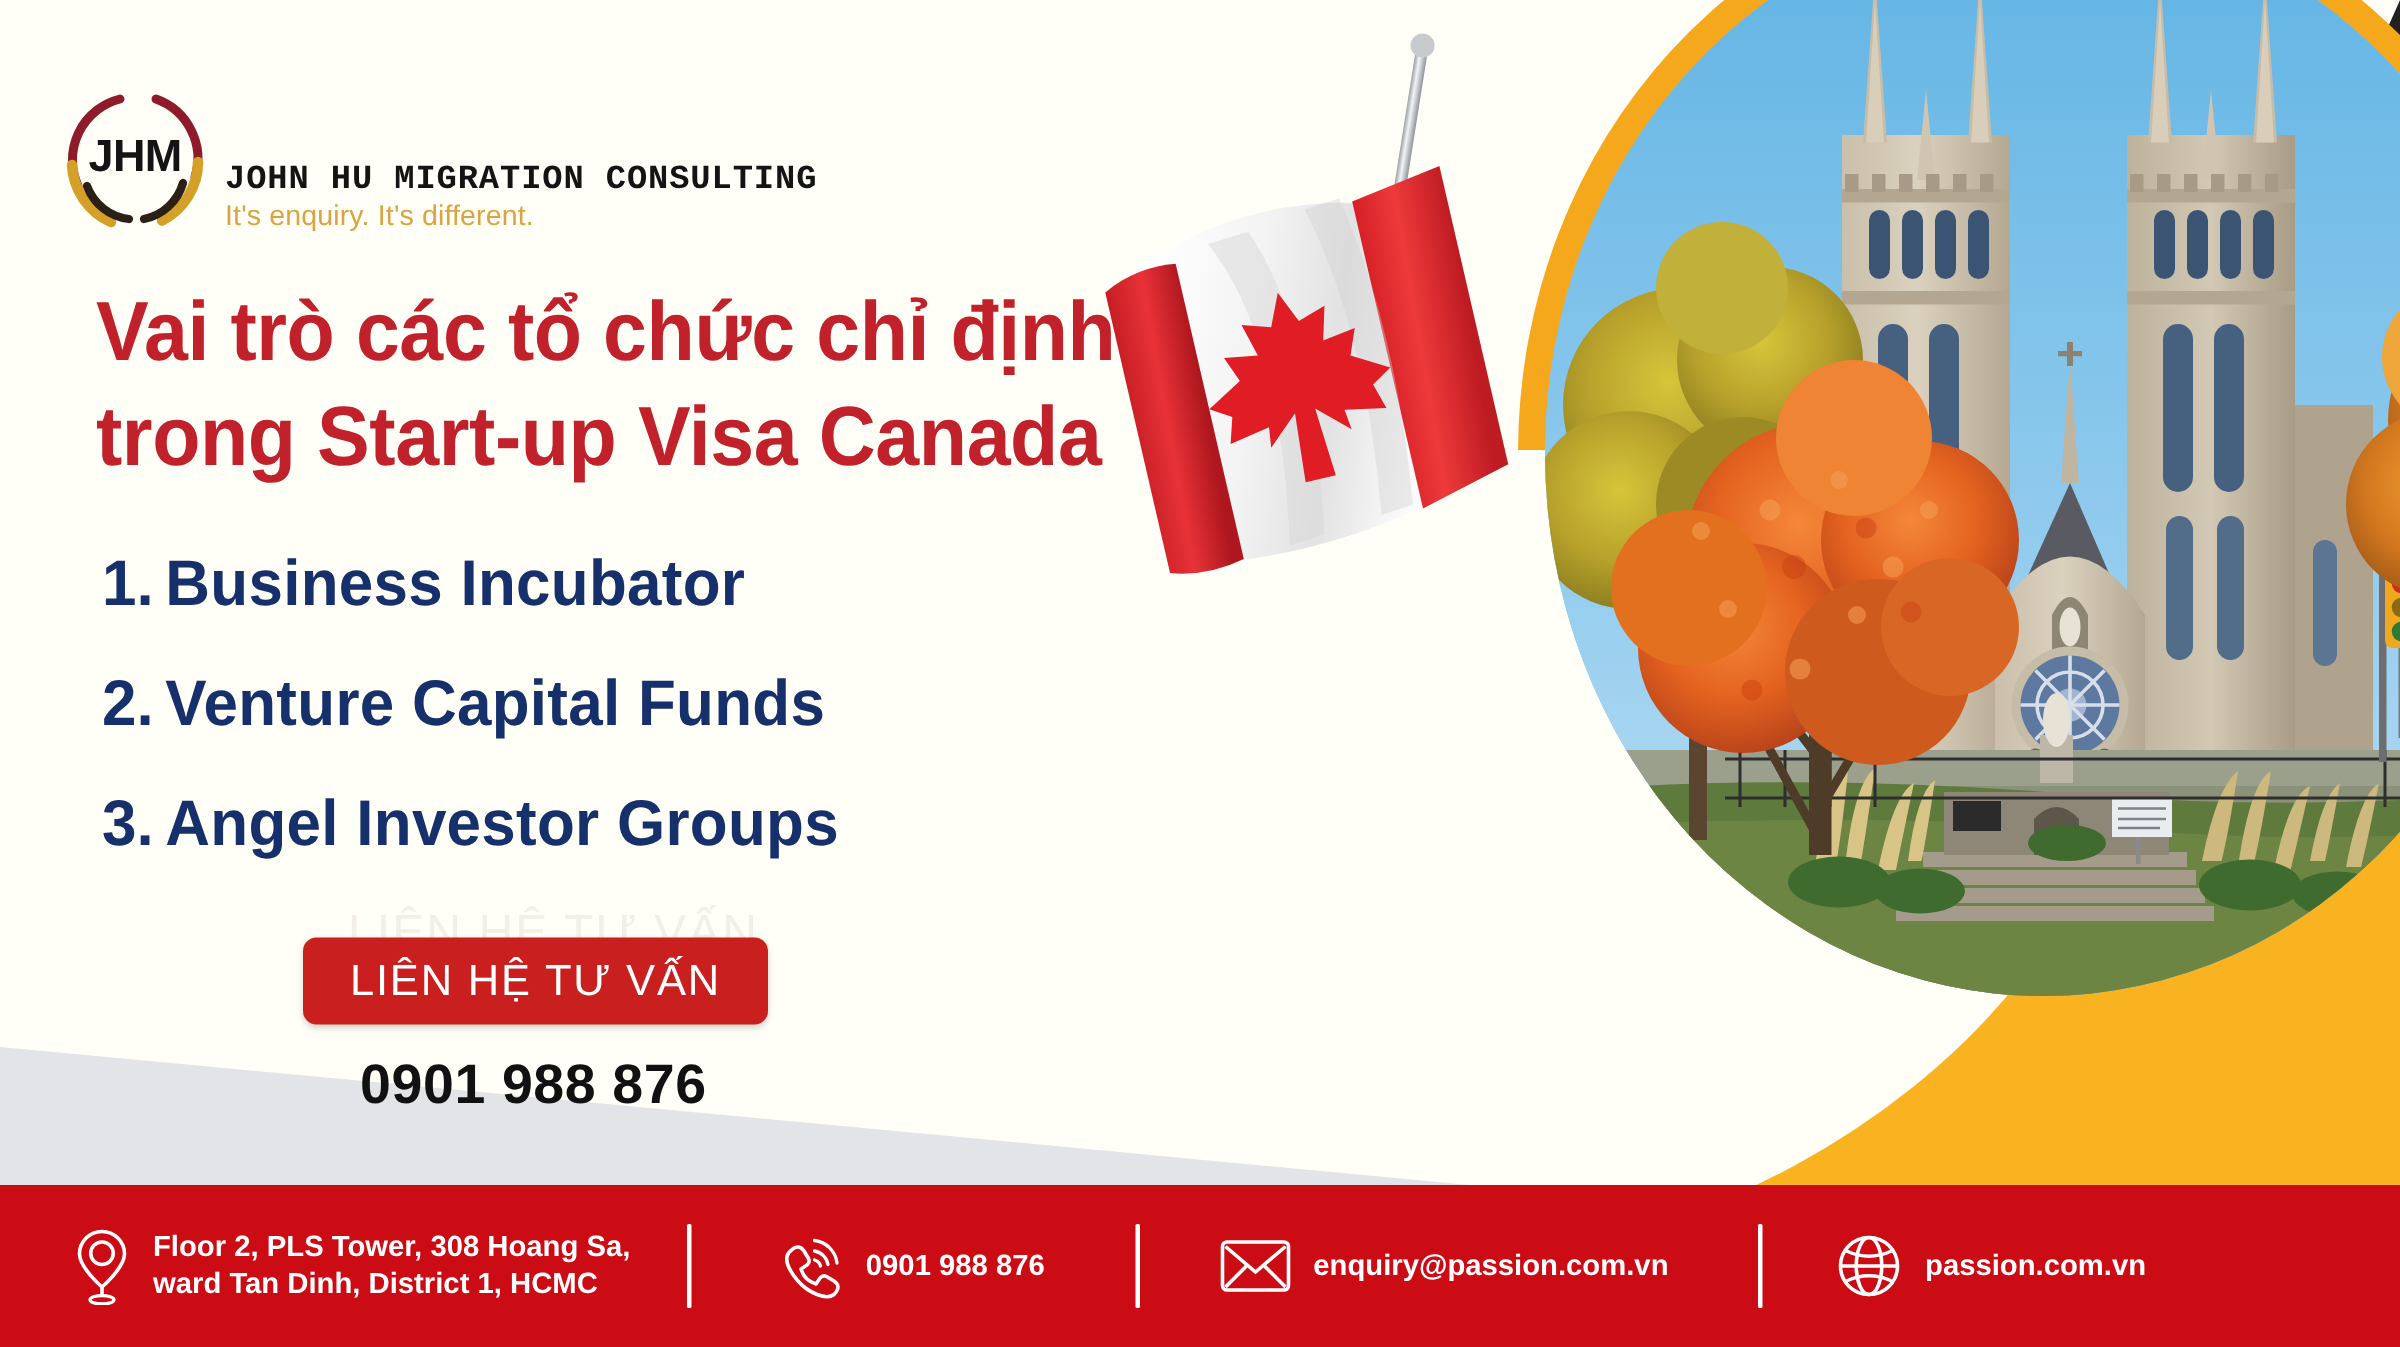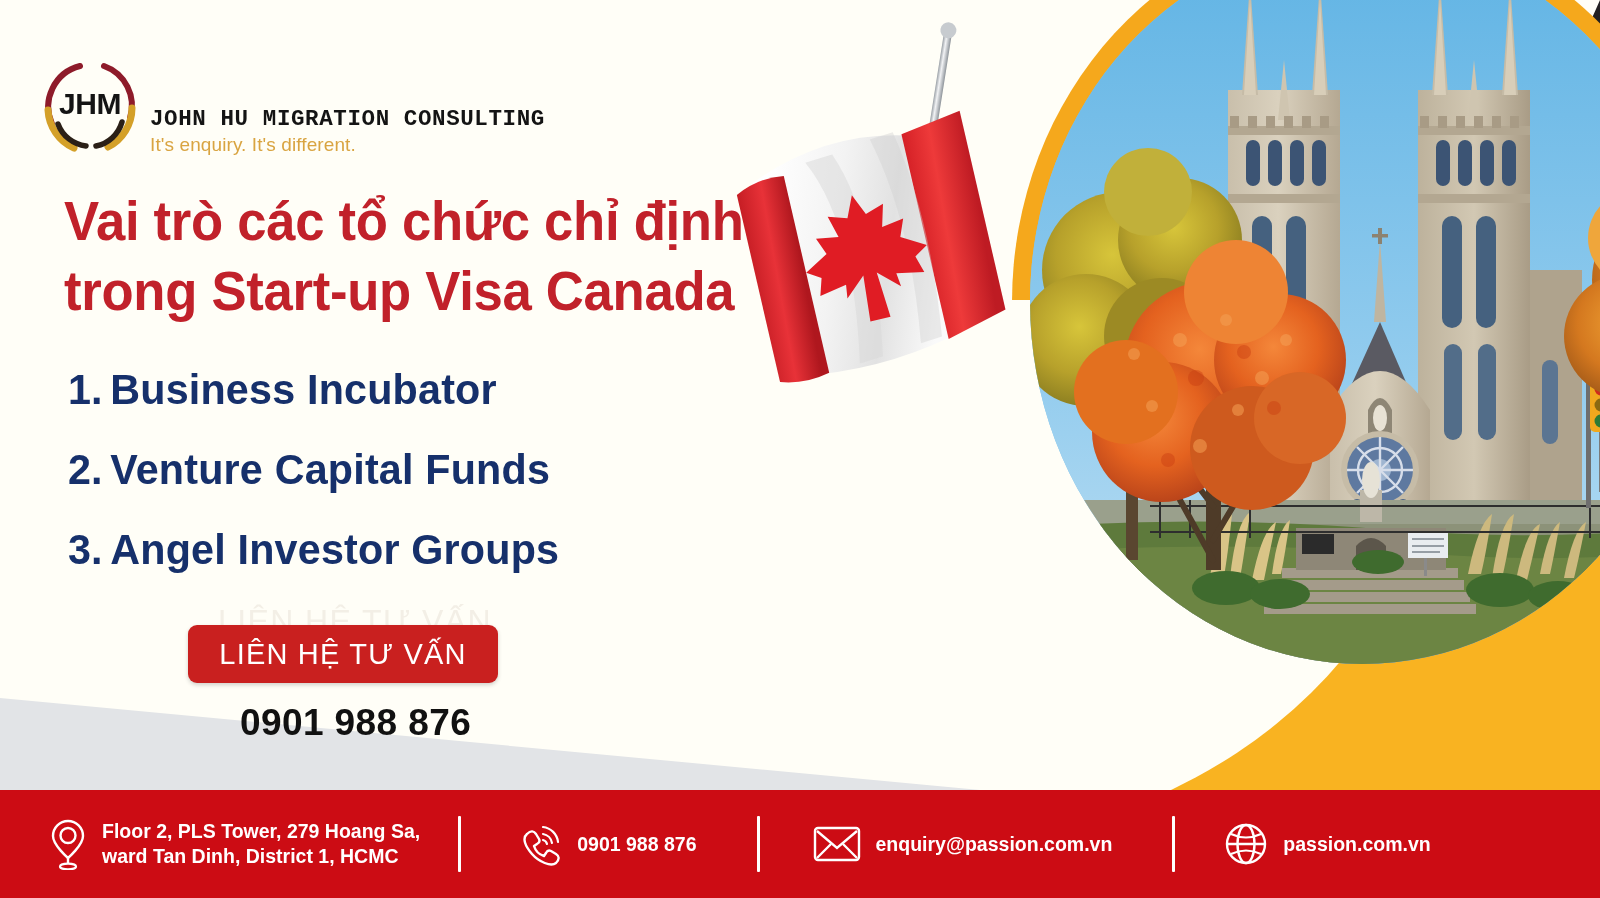--- a/index.html
+++ b/index.html
@@ -113,21 +113,21 @@
     transform-origin:left top;
   }
   #points-list li {
     display:flex; align-items:baseline;
     margin-bottom:31px; white-space:nowrap;
   }
   .pt-num { width:44px; flex:none; }
   .pt-label { letter-spacing:.2px; }
 
   
-  #cta-wrap { position:absolute; left:188px; top:625px; }
+  #cta-wrap { position:absolute; left:202px; top:625px; }
   #cta-ghost {
     position:absolute; left:30px; top:-22px;
     font-size:32px; color:#F3EFE6; letter-spacing:1.4px;
     white-space:nowrap; font-weight:normal;
   }
   #cta-button {
     position:relative;
     width:310px; height:58px;
     background:#C9201F;
     border:none; border-radius:9px;
@@ -560,21 +560,21 @@
   <div id="footer-bar">
 
     <div class="foot-item" id="foot-address">
       <svg class="foot-icon" width="40" height="52" viewBox="0 0 40 52" aria-hidden="true">
         <path d="M20 3 C11.7 3 5 9.7 5 18 C5 27 20 40 20 40 C20 40 35 27 35 18 C35 9.7 28.3 3 20 3 Z" fill="none" stroke="#FFFFFF" stroke-width="2.4"></path>
         <circle cx="20" cy="17.5" r="7.5" fill="none" stroke="#FFFFFF" stroke-width="2.4"></circle>
         <line x1="20" y1="40" x2="20" y2="46" stroke="#FFFFFF" stroke-width="2.4"></line>
         <ellipse cx="20" cy="48.5" rx="8" ry="2.8" fill="none" stroke="#FFFFFF" stroke-width="2.2"></ellipse>
       </svg>
       <div class="foot-text">
-        <div>Floor 2, PLS Tower, 279 Hoang Sa,</div>
+        <div>Floor 2, PLS Tower, 308 Hoang Sa,</div>
         <div>ward Tan Dinh, District 1, HCMC</div>
       </div>
     </div>
 
     <div class="sp-a"></div>
     <div class="foot-sep"></div>
     <div class="sp-b"></div>
 
     <div class="foot-item" id="foot-phone">
       <svg class="foot-icon" width="46" height="46" viewBox="0 0 46 46" aria-hidden="true">

